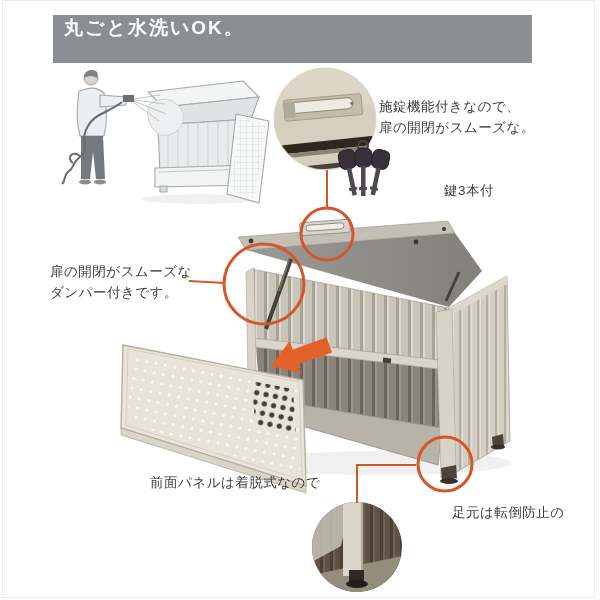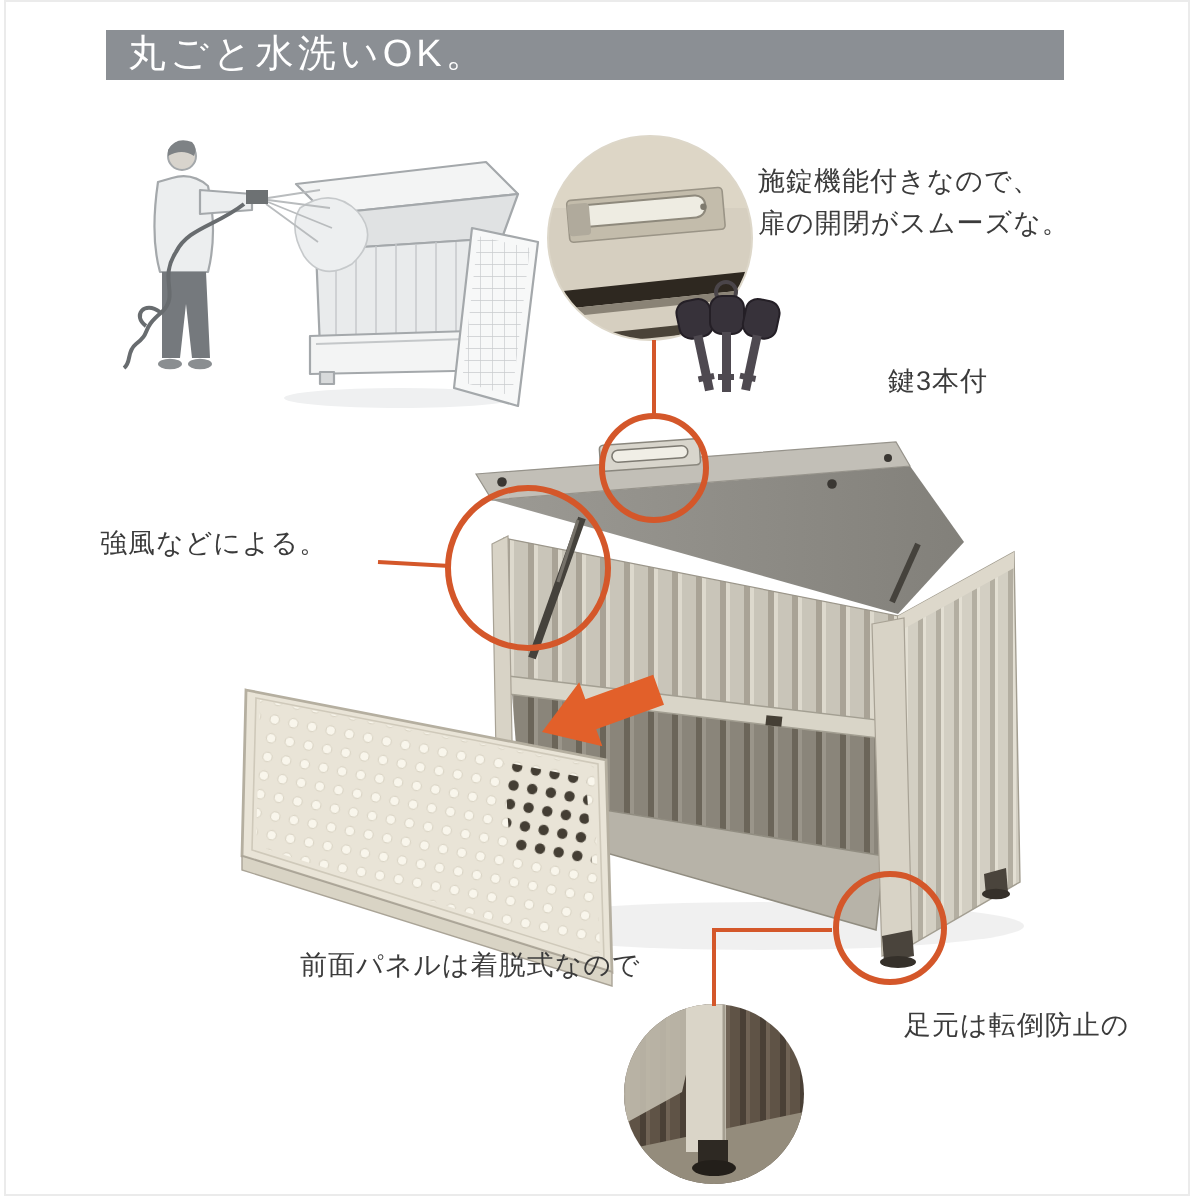--- a/index.html
+++ b/index.html
@@ -2,23 +2,23 @@
 <html><head>
 <meta charset="utf-8">
 <style>
   html,body{margin:0;padding:0;}
   body{
     width:600px;height:600px;position:relative;background:#ffffff;
     font-family:"Liberation Sans","DejaVu Sans",sans-serif;overflow:hidden;
   }
   .frame{position:absolute;left:2px;top:0;width:591px;height:596px;
     border:1px solid #ebebeb;pointer-events:none;}
-  .banner{position:absolute;left:53px;top:15px;width:479px;height:25px;
-    display:flex;align-items:flex-end;padding-left:11px;box-sizing:border-box;
-    color:#ffffff;font-size:19px;font-weight:normal;letter-spacing:2px;}
+  .banner{position:absolute;left:53px;top:15px;width:479px;height:48px;
+    display:flex;align-items:flex-start;padding-left:11px;box-sizing:border-box;
+    color:#ffffff;font-size:19px;font-weight:bold;letter-spacing:2px;}
   .txt{position:absolute;color:#3b3b3b;font-size:13.5px;line-height:21px;
     letter-spacing:0.5px;white-space:nowrap;}
   svg{position:absolute;left:0;top:0;}
 </style>
 </head>
 <body>
 
 <div class="frame"></div>
 
 <svg width="600" height="600" viewBox="0 0 600 600">
@@ -218,31 +218,32 @@
     <circle cx="327" cy="234" r="26" stroke="#d4572a"></circle>
     <circle cx="264" cy="284" r="40" stroke="#d4572a"></circle>
     <circle cx="445" cy="464" r="27" stroke="#d4572a"></circle>
   </g>
 </svg>
 
 <div class="banner" style="background-color: rgb(139, 143, 148);">
   <span>丸ごと水洗いOK。</span>
 </div>
 
-<div class="txt" style="left:379px;top:80px;">
+<div class="txt" style="left:379px;top:96px;">
   <div>施錠機能付きなので、</div>
   <div>扉の開閉がスムーズな。</div>
 </div>
 
 <div class="txt" style="left:396px;top:180px;margin-left:48px;">
   <div>鍵3本付</div>
 </div>
 
 <div class="txt" style="left:50px;top:261px;">
-  <div>強風などによる。</div>
+  <div>扉の開閉がスムーズな</div>
+  <div>ダンパー付きです。</div>
 </div>
 
 <div class="txt" style="left:104px;top:472px;margin-left:46px;">
   <div>前面パネルは着脱式なので</div>
 </div>
 
 <div class="txt" style="left:408px;top:502px;margin-left:44px;">
   <div>足元は転倒防止の</div>
 </div>
 

